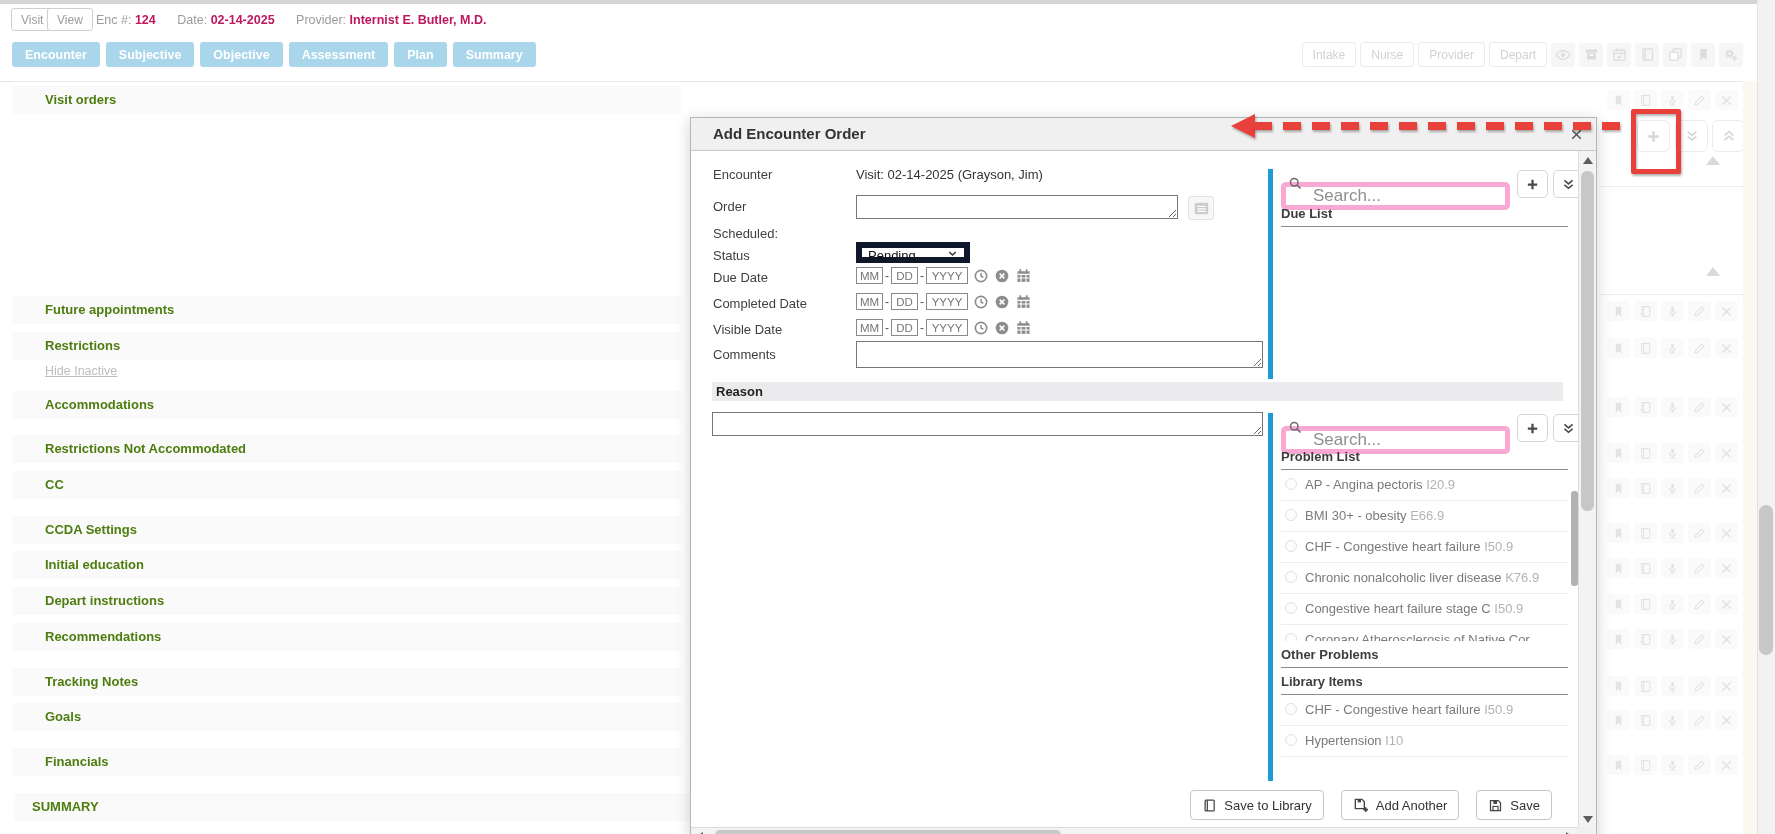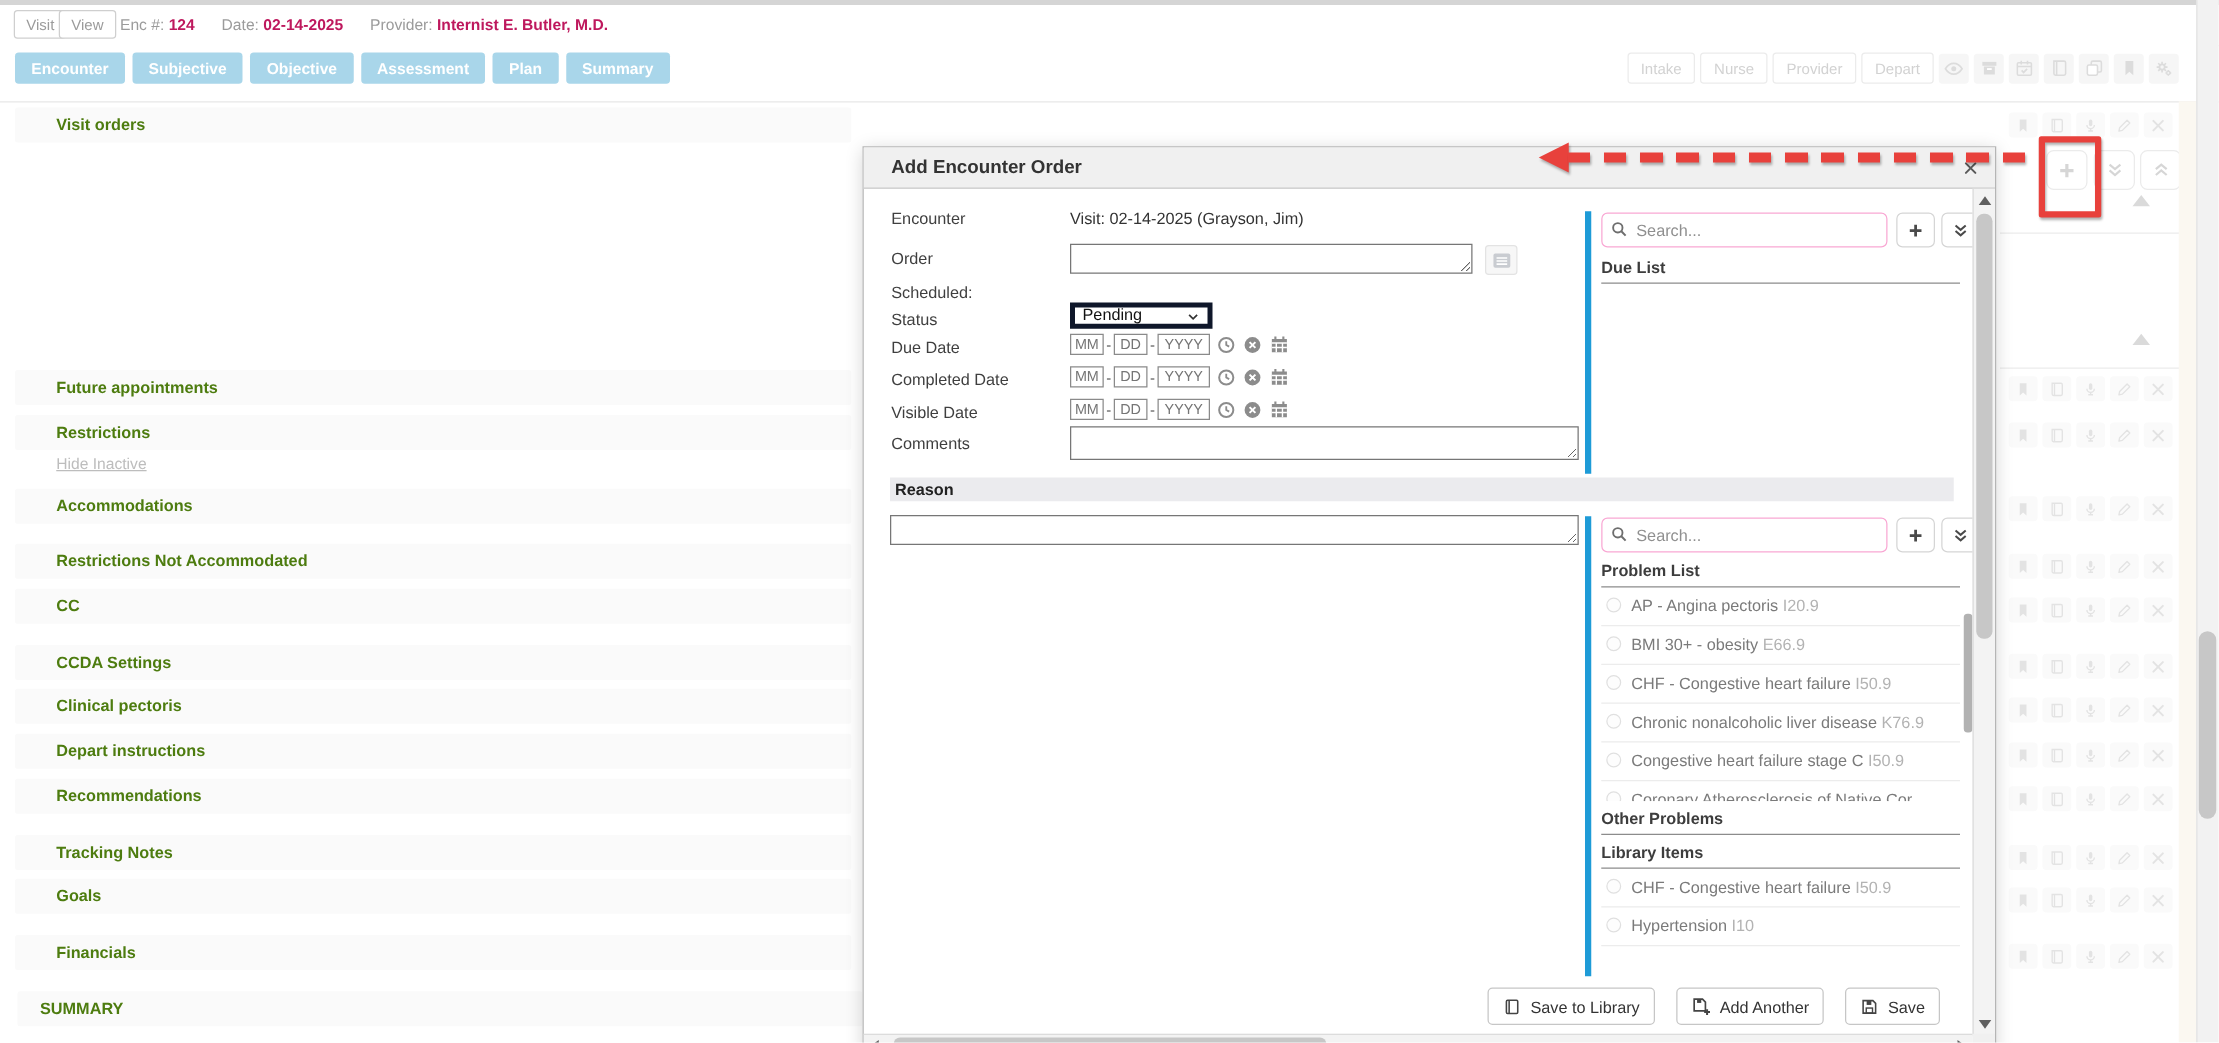--- a/index.html
+++ b/index.html
@@ -56,34 +56,34 @@
 
   .flabel{position:absolute;font-size:13px;color:#3f3f3f;}
   .fvalue{position:absolute;font-size:13px;color:#333;}
   textarea.box, input.box{
     position:absolute;border:1px solid #767676;background:#fff;font-family:"Liberation Sans",sans-serif;
     font-size:13px;color:#333;box-sizing:border-box;padding:2px 4px;outline:none;margin:0;
   }
   textarea.box{resize:both;overflow:hidden;}
   .mini-btn{position:absolute;width:26px;height:24px;background:#f7f7f7;border:1px solid #e3e3e3;border-radius:3px;
             display:flex;align-items:center;justify-content:center;color:#c9ccd1;box-sizing:border-box;}
-  .select{position:absolute;width:114px;height:21px;border:4px solid #0f172a;background:#fff;box-sizing:border-box;
-          font-size:13px;color:#111;display:flex;align-items:flex-end;padding:0 6px;justify-content:space-between;}
+  .select{position:absolute;width:114px;height:21px;border:6px solid #0f172a;background:#fff;box-sizing:border-box;
+          font-size:13px;color:#111;display:flex;align-items:flex-start;padding:0 6px;justify-content:space-between;}
   .select .chev{color:#333;}
   .date-row{position:absolute;display:flex;align-items:center;gap:3px;}
   .date-row input{width:27px;height:17px;border:1px solid #8a8a8a;font-size:11.5px;color:#8a8a8a;text-align:center;
                   padding:0;box-sizing:border-box;font-family:"Liberation Sans",sans-serif;outline:none;}
   .date-row input.yyyy{width:42px;}
   .date-row .dash{color:#555;font-size:12px;margin:0 -1px;}
   .date-ic{color:#8c8c8c;display:flex;align-items:center;margin-left:2px;}
 
   .blue-bar{position:absolute;width:5px;background:#1e9bd7;}
   .search-wrap{position:absolute;width:229px;height:28px;}
-  .search-wrap input{width:100%;height:100%;border:1px solid #f9a8d4;border-radius:5px;box-sizing:border-box;
-                     padding:0 6px 0 27px;font-size:13px;color:#333;font-family:"Liberation Sans",sans-serif;outline:none;}
+  .search-wrap input{width:100%;height:100%;border:5px solid #f9a8d4;border-radius:5px;box-sizing:border-box;
+                     padding:0 6px 0 27px;font-size:17px;color:#333;font-family:"Liberation Sans",sans-serif;outline:none;margin-top:12px;}
   .search-wrap input::placeholder{color:#8f8f8f;}
   .search-wrap .mag{position:absolute;left:7px;top:6px;color:#6e6e6e;}
   .panel-btn{position:absolute;width:31px;height:28px;border:1px solid #d5d5d5;border-radius:5px;background:#fff;
              display:flex;align-items:center;justify-content:center;color:#4a4a4a;box-sizing:border-box;}
   .panel-head{position:absolute;width:287px;font-size:13px;font-weight:700;color:#3d3d3d;
               padding-bottom:5px;border-bottom:1px solid #8c8c8c;}
   .reason-strip{position:absolute;left:21px;top:264px;width:851px;height:19px;background:#ebebee;
                 font-size:13px;font-weight:700;color:#222;line-height:19px;padding-left:4px;box-sizing:border-box;}
 
   .plist{position:absolute;width:287px;font-size:13px;color:#7a7a7a;}
@@ -287,21 +287,21 @@
 </div>
 
 <div class="sec" style="top:86px">Visit orders</div>
 <div class="sec" style="top:296px">Future appointments</div>
 <div class="sec" style="top:332px">Restrictions</div>
 <a class="link-faded" style="top:364px">Hide Inactive</a>
 <div class="sec" style="top:391px">Accommodations</div>
 <div class="sec" style="top:435px">Restrictions Not Accommodated</div>
 <div class="sec" style="top:471px">CC</div>
 <div class="sec" style="top:516px">CCDA Settings</div>
-<div class="sec" style="top:551px">Clinical pectoris</div>
+<div class="sec" style="top:551px">Initial education</div>
 <div class="sec" style="top:587px">Depart instructions</div>
 <div class="sec" style="top:623px">Recommendations</div>
 <div class="sec" style="top:668px">Tracking Notes</div>
 <div class="sec" style="top:703px">Goals</div>
 <div class="sec" style="top:748px">Financials</div>
 <div class="sec summary" style="top:793px">SUMMARY</div>
 
 <div id="fade-rows">
     <div class="fade-row" style="top: 90px;">
       <span class="fade-cell">

